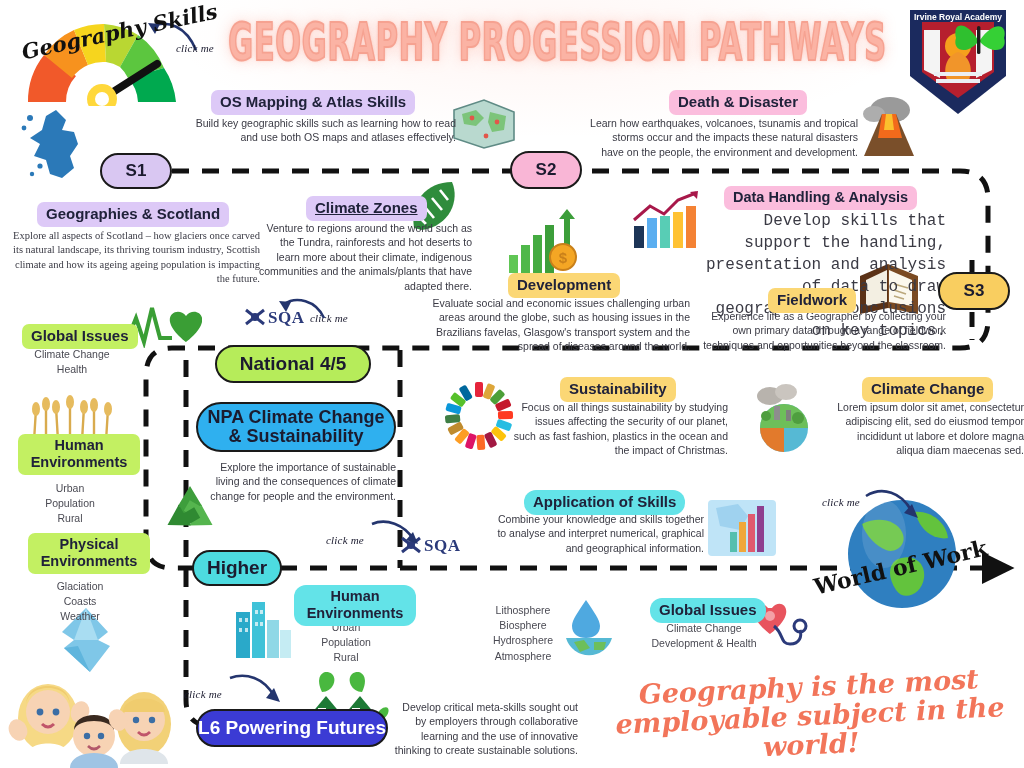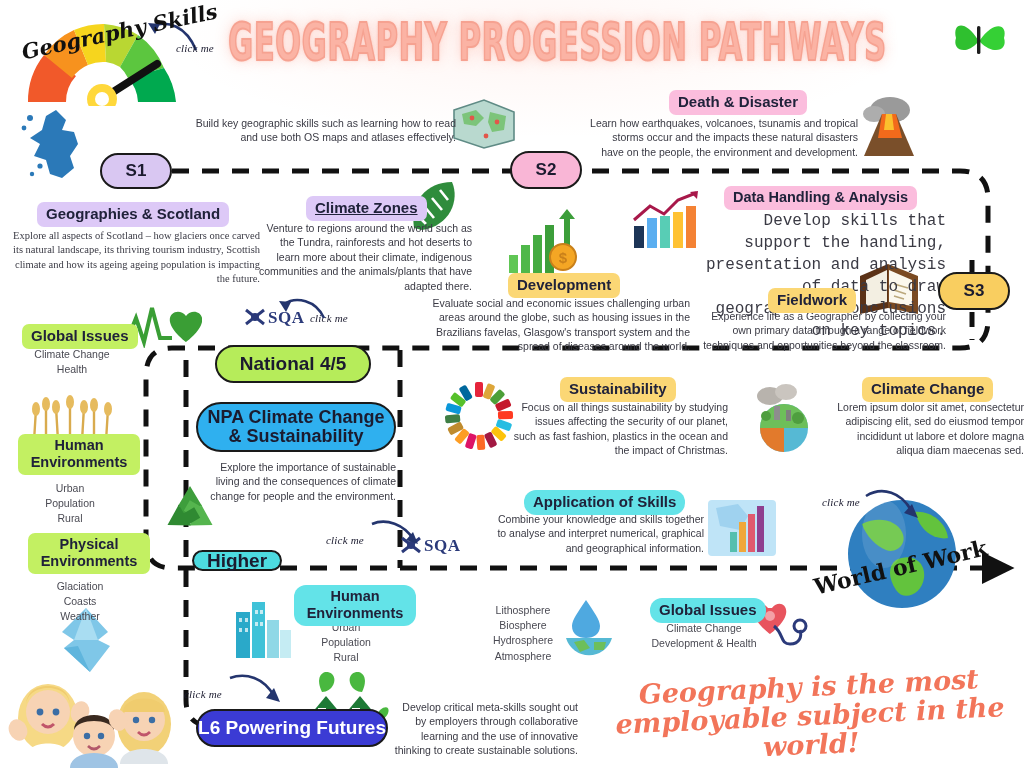--- a/index.html
+++ b/index.html
@@ -149,20 +149,33 @@
   <div class="clickme" style="left:176px;top:42px;">click me</div>
   <svg class="art" style="left:146px;top:18px;" width="52" height="34">
     <path d="M50,32 C40,8 22,2 6,8" fill="none" stroke="#24356e" stroke-width="2.6"></path>
     <path d="M2,5 L14,6 L9,16 Z" fill="#24356e"></path>
   </svg>
 
   <div id="title">
       <span>GEOGRAPHY PROGESSION PATHWAYS</span>
     </div>
 
+  <div class="art" style="left:900px;top:6px;">
+    <svg width="116" height="112" viewBox="0 0 116 112">
+      <path d="M10,4 L106,4 L106,70 L58,108 L10,70 Z" fill="#1b2a5e"></path>
+      <path d="M22,16 L94,16 L94,66 L58,92 L22,66 Z" fill="#b61f2e"></path>
+      <path d="M24,24 L40,24 L40,72 L24,64 Z" fill="#f4f4f4"></path>
+      <path d="M76,24 L92,24 L92,64 L76,72 Z" fill="#f4f4f4"></path>
+      <circle cx="58" cy="40" r="13" fill="#f6a01c"></circle>
+      <path d="M58,46 C46,50 42,64 48,76 L68,76 C74,64 70,50 58,46 Z" fill="#f1952a"></path>
+      <rect x="34" y="66" width="48" height="4" fill="#eceff4"></rect>
+      <rect x="36" y="73" width="44" height="4" fill="#eceff4"></rect>
+      <text x="58" y="14" font-size="8.5" font-family="Liberation Sans, sans-serif" font-weight="bold" fill="#ffffff" text-anchor="middle">Irvine Royal Academy</text>
+    </svg>
+  </div>
   <svg class="art" style="left:950px;top:14px;z-index:9;" width="60" height="52">
     <path d="M28,26 C16,6 2,8 6,24 C2,36 16,42 28,28 Z" fill="#2fc02f"></path>
     <path d="M30,26 C44,6 58,10 54,24 C58,36 44,42 30,28 Z" fill="#35d035"></path>
     <rect x="27" y="12" width="3.4" height="28" rx="1.6" fill="#1d1d1d"></rect>
   </svg>
 
   <svg class="art" style="left:16px;top:104px;" width="82" height="80">
     <path d="M40,6 L50,16 L46,26 L58,28 L62,40 L54,52 L58,64 L46,74 L34,70 L30,56 L18,52 L24,40 L14,34 L26,26 L30,12 Z" fill="#2b79b8"></path>
     <circle cx="14" cy="14" r="3" fill="#2b79b8"></circle>
       <circle cx="8" cy="24" r="2.4" fill="#2b79b8"></circle>
@@ -459,23 +472,24 @@
     </div>
 
   <div class="pill s1" style="left:100px;top:153px;width:72px;height:36px;font-size:17px;">S1</div>
   <div class="pill s2" style="left:510px;top:151px;width:72px;height:38px;font-size:17px;">S2</div>
   <div class="pill s3" style="left:938px;top:272px;width:72px;height:38px;font-size:17px;text-align:right;">S3</div>
   <div class="pill nat" style="left:215px;top:345px;width:156px;height:38px;font-size:19px;">National 4/5</div>
   <div class="pill npa" style="left:196px;top:402px;width:200px;height:50px;font-size:18px;flex-direction:column;">
     <span>NPA Climate Change</span>
     <span>&amp; Sustainability</span>
   </div>
-  <div class="pill higher" style="left:192px;top:550px;width:90px;height:21px;font-size:19px;">Higher</div>
+  <div class="pill higher" style="left:192px;top:550px;width:90px;height:36px;font-size:19px;">Higher</div>
   <div class="pill l6" style="left:196px;top:709px;width:192px;height:38px;font-size:19px;">L6 Powering Futures</div>
 
+  <div class="chip purple" style="left:211px;top:90px;font-size:15px;">OS Mapping &amp; Atlas Skills</div>
   <div class="body-txt" style="left:186px;top:116px;width:270px;font-size:10.5px;">Build key geographic skills such as learning how to read and use both OS maps and atlases effectively.</div>
 
   <div class="chip pink" style="left:669px;top:90px;font-size:15px;text-align:center;">Death &amp; Disaster</div>
   <div class="body-txt" style="left:590px;top:116px;width:268px;font-size:10.5px;">Learn how earthquakes, volcanoes, tsunamis and tropical storms occur and the impacts these natural disasters  have on the people, the environment and development.</div>
 
   <div class="chip purple" style="left:37px;top:202px;font-size:15px;">Geographies &amp; Scotland</div>
   <div class="body-txt" style="left:10px;top:229px;width:250px;font-size:10.5px;font-family:Liberation Serif, serif;">Explore all aspects of Scotland – how glaciers once carved its natural landscape, its thriving tourism industry, Scottish climate and how its ageing ageing population is impacting the future.</div>
 
   <div class="chip purple" style="left:306px;top:196px;font-size:15px;text-decoration:underline;">Climate Zones</div>
   <div class="body-txt" style="left:254px;top:221px;width:218px;font-size:10.5px;">Venture to regions around the world such as the Tundra,  rainforests and hot deserts to learn more about their climate, indigenous communities and the animals/plants that have adapted there.</div>

